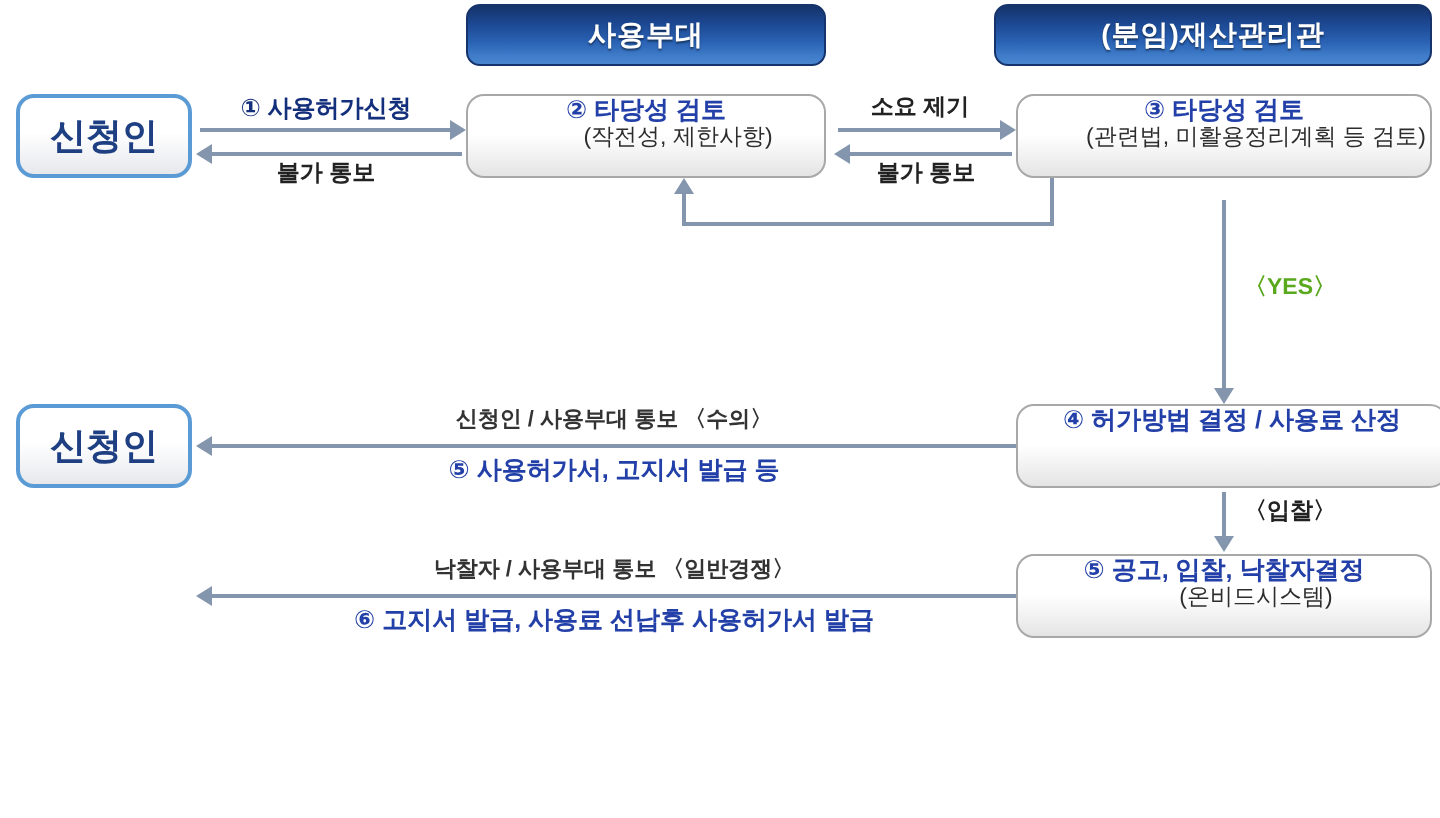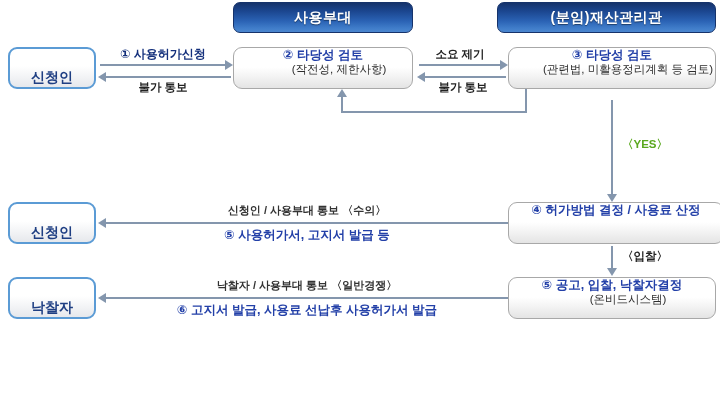--- a/index.html
+++ b/index.html
@@ -43,25 +43,25 @@
     text-shadow: 0 1px 1px rgba(0,0,0,.45);
     text-align: right;
   }
 
   
   .actor {
     border-radius: 9px;
     border: 2px solid #5b9bd5;
     background: linear-gradient(to bottom, #ffffff 0%, #ffffff 45%, #f3f4f6 72%, #e6e8ec 100%);
     display: flex;
-    align-items: flex-end;
+    align-items: center;
     justify-content: center;
     color: #1f3f83;
     font-weight: bold;
-    font-size: 14px;
+    font-size: 18px;
   }
 
   
   .proc {
     border-radius: 9px;
     border: 1px solid #a8a8a8;
     background: linear-gradient(to bottom, #ffffff 0%, #ffffff 48%, #f4f4f4 70%, #e4e4e4 100%);
     display: flex;
     flex-direction: column;
     align-items: center;
@@ -163,23 +163,20 @@
 
   <div class="abs ln-h" style="left:106px; top:222px; width:402px;"></div>
   <div class="abs ah ah-l" style="left:98px; top:218px;"></div>
   <div class="abs lbl lbl-gray center" style="left:307px; top:204px;">신청인 / 사용부대 통보 〈수의〉</div>
   <div class="abs lbl lbl-blue center" style="left:307px; top:229px;">⑤ 사용허가서, 고지서 발급 등</div>
 
   <div class="abs ln-v" style="left:611px; top:246px; height:22px;"></div>
   <div class="abs ah ah-d" style="left:607px; top:268px;"></div>
   <div class="abs lbl lbl-dark" style="left:622px; top:250px;">〈입찰〉</div>
 
-  <div class="abs actor" style="left:8px; top:277px; width:88px; height:42px;">
-    <span>낙찰자</span>
-  </div>
 
   <div class="abs proc" style="left:508px; top:277px; width:208px; height:42px;">
     <span class="t1">⑤ 공고, 입찰, 낙찰자결정</span>
     <span class="t2">(온비드시스템)</span>
   </div>
 
   <div class="abs ln-h" style="left:106px; top:297px; width:402px;"></div>
   <div class="abs ah ah-l" style="left:98px; top:293px;"></div>
   <div class="abs lbl lbl-blue center" style="left:307px; top:304px;">⑥ 고지서 발급, 사용료 선납후 사용허가서 발급</div>
   <div class="abs lbl lbl-gray center" style="left:307px; top:279px;">낙찰자 / 사용부대 통보 〈일반경쟁〉</div>

